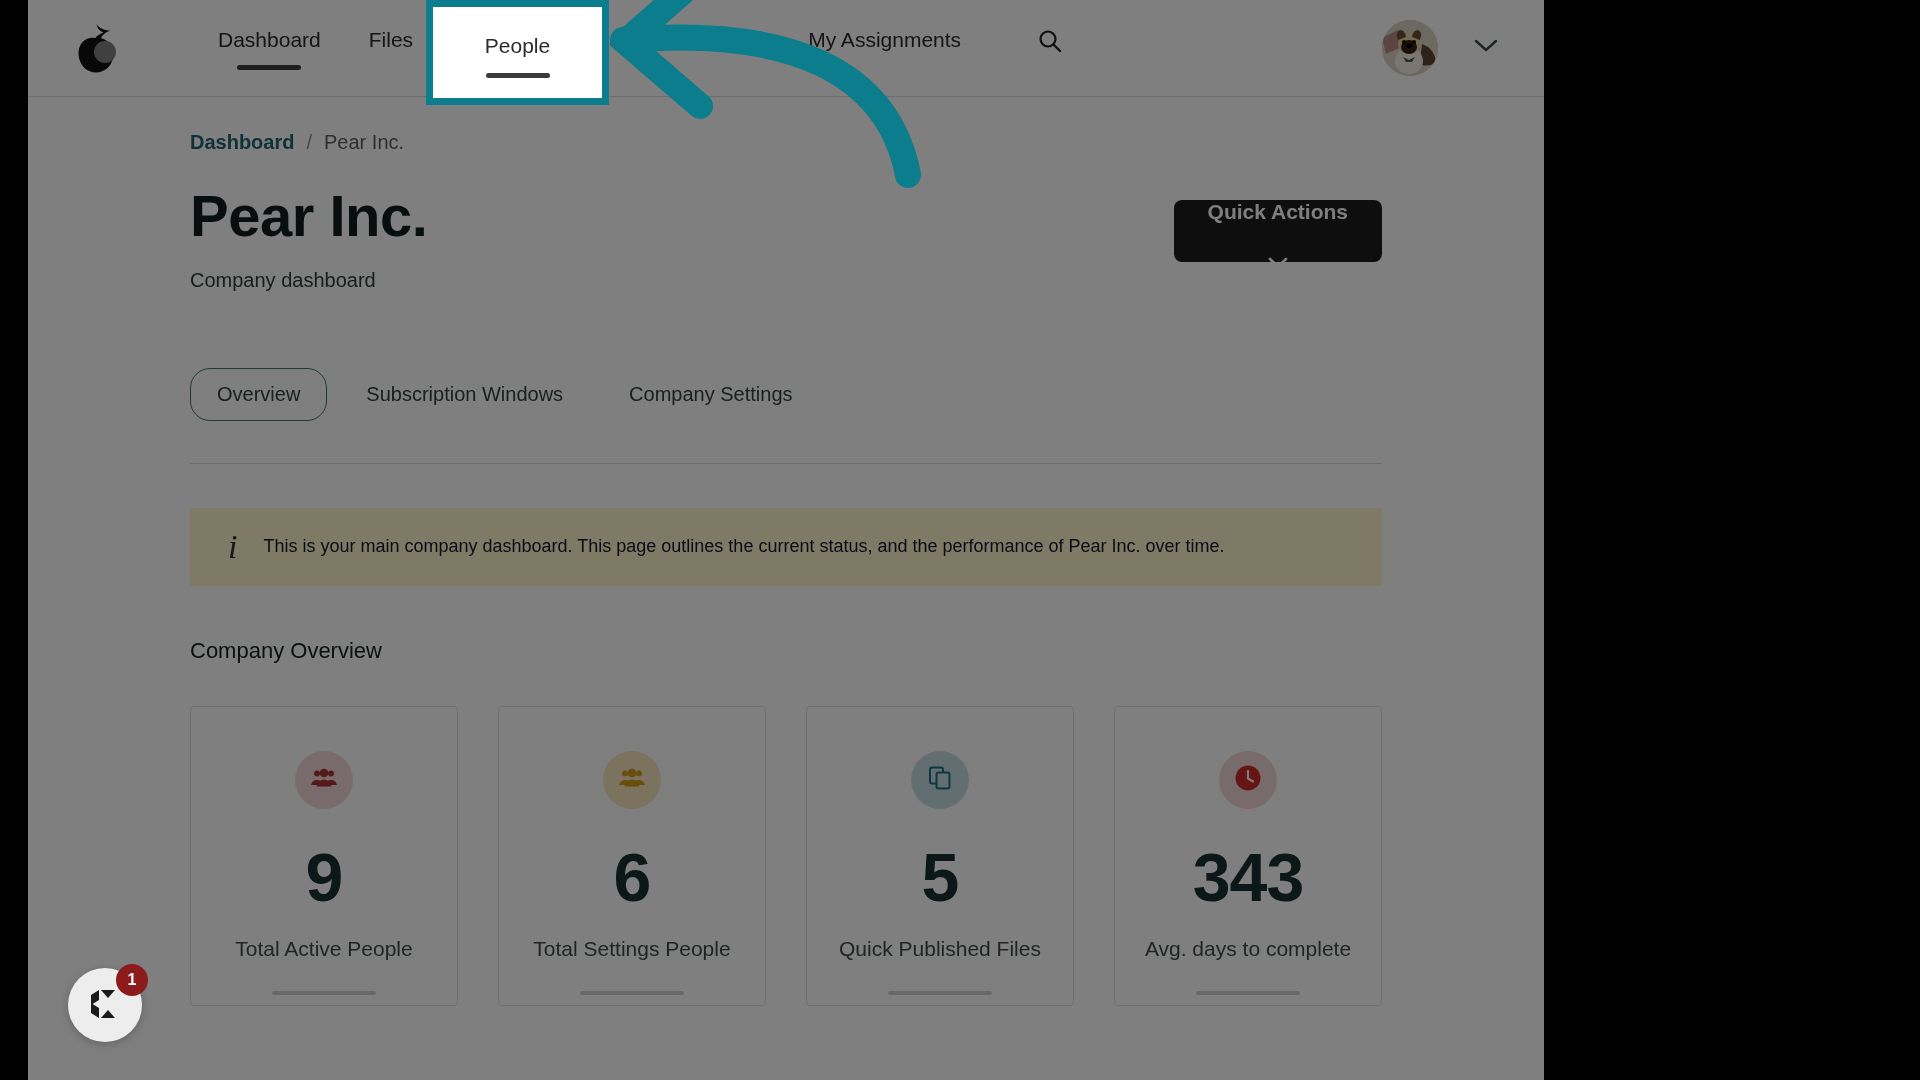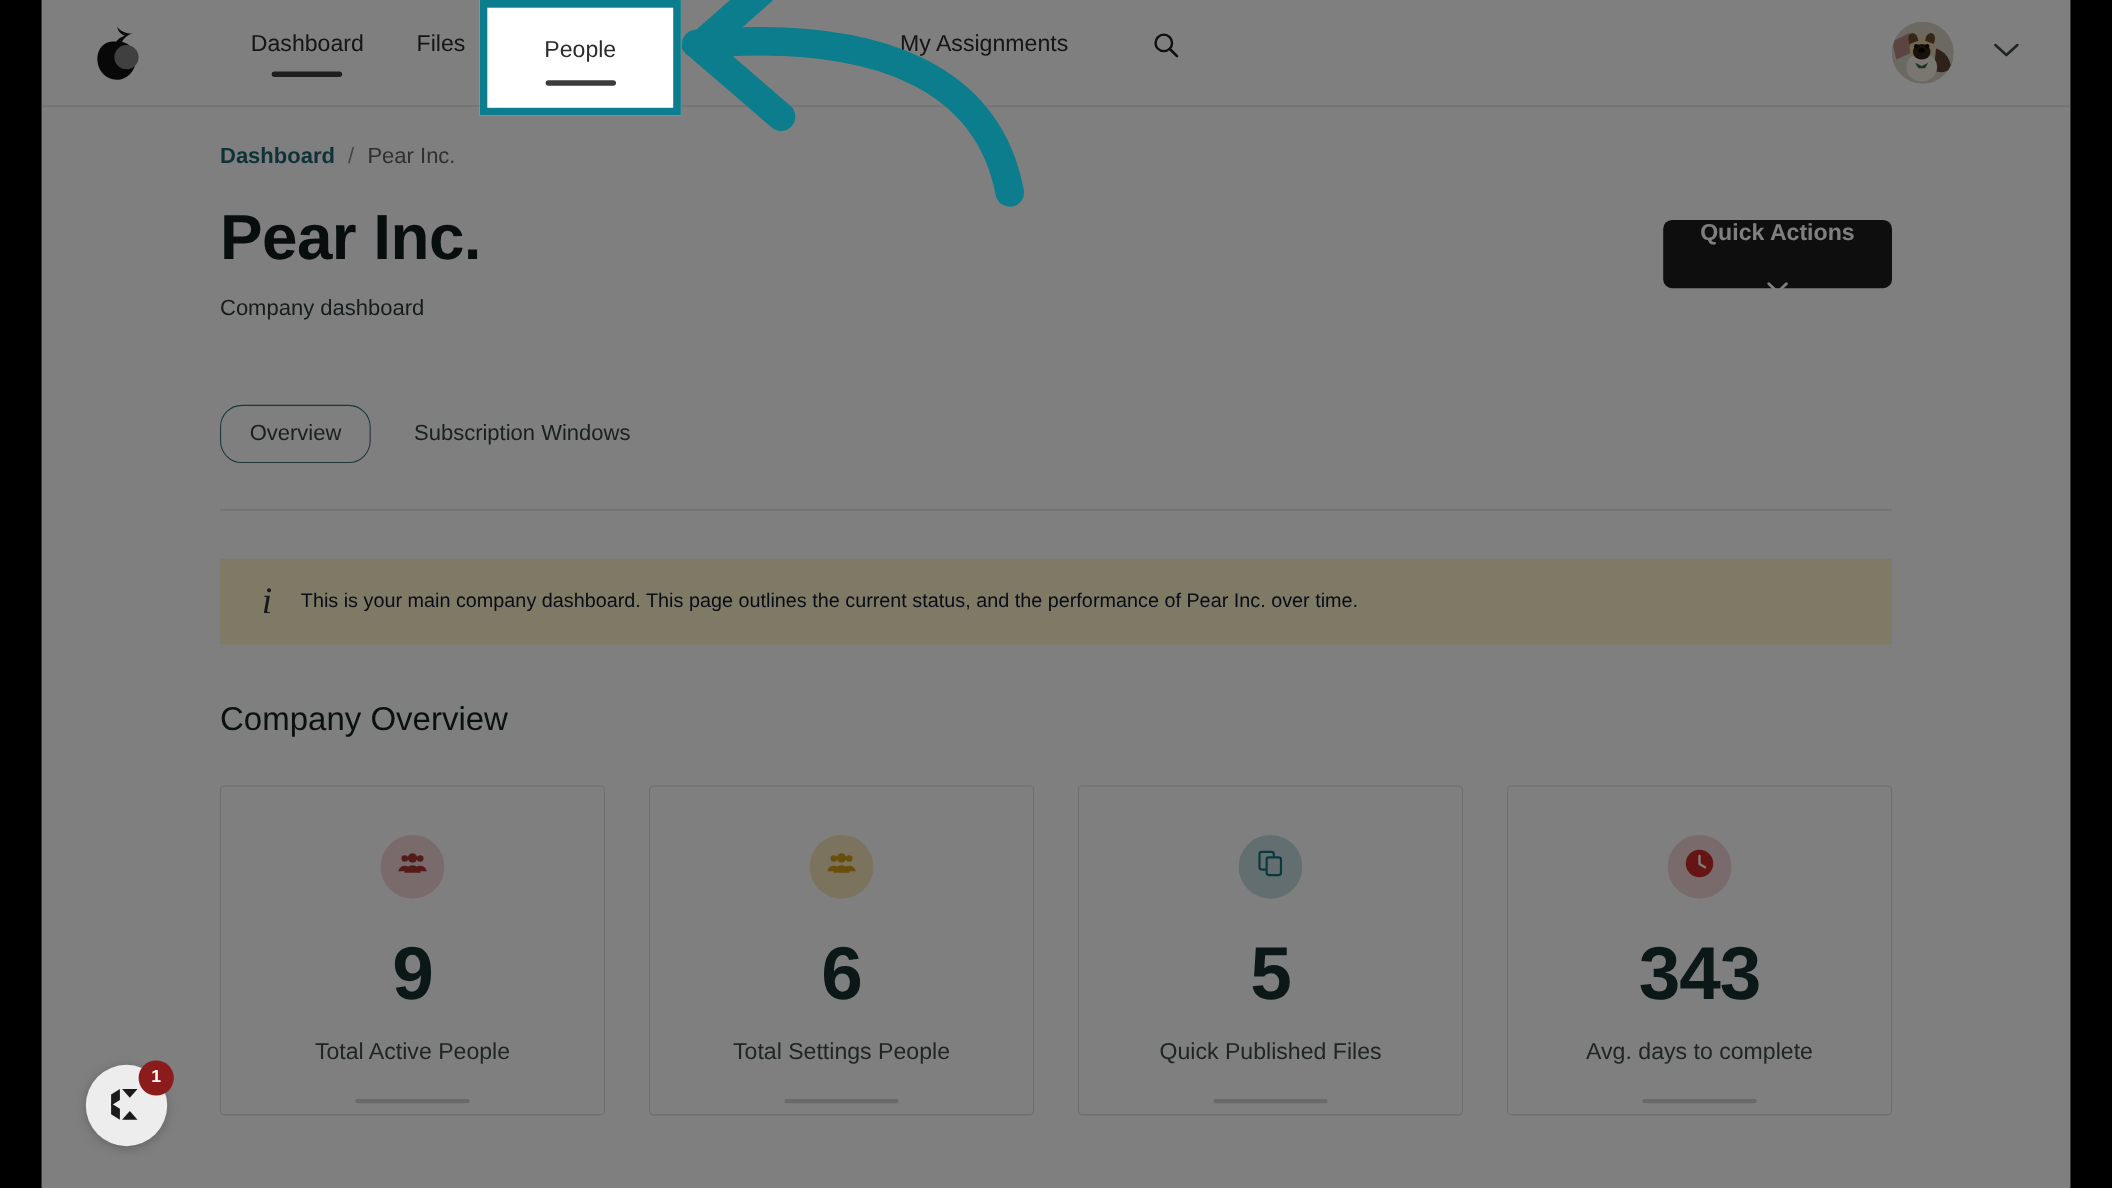--- a/index.html
+++ b/index.html
@@ -15,23 +15,23 @@
   
   #screen {
     position: relative;
     width: 1920px;
     height: 1080px;
     background: #000000;
   }
 
   #viewport {
     position: absolute;
-    left: 38px;
+    left: 28px;
     top: 0;
-    width: 1844px;
+    width: 1516px;
     height: 1080px;
     background: #ffffff;
     overflow: hidden;
   }
 
   
   #dim-veil {
     position: absolute;
     left: 0; top: 0;
     width: 1844px;
@@ -216,21 +216,21 @@
     font-family: "Liberation Serif", serif;
     font-style: italic;
     font-size: 34px;
     color: #2a3333;
     line-height: 1;
   }
 
   
   .section-heading {
     margin-top: 52px;
-    font-size: 30px;
+    font-size: 22px;
     color: #141f1f;
     font-weight: 400;
   }
 
   
   .cards {
     margin-top: 42px;
     display: grid;
     grid-template-columns: repeat(4, 1fr);
     gap: 40px;
@@ -434,20 +434,23 @@
         </button>
       </div>
 
       <div class="subtabs">
         <div class="subtab selected">
           <span>Overview</span>
         </div>
         <div class="subtab">
           <span>Subscription Windows</span>
         </div>
+        <div class="subtab">
+          <span>Company Settings</span>
+        </div>
       </div>
 
       <div class="divider"></div>
 
       <div class="info-banner">
         <span class="info-icon-glyph">i</span>
         <span class="info-text">This is your main company dashboard. This page outlines the current status, and the performance of Pear Inc. over time.</span>
       </div>
 
       <div class="section-heading">Company Overview</div>

